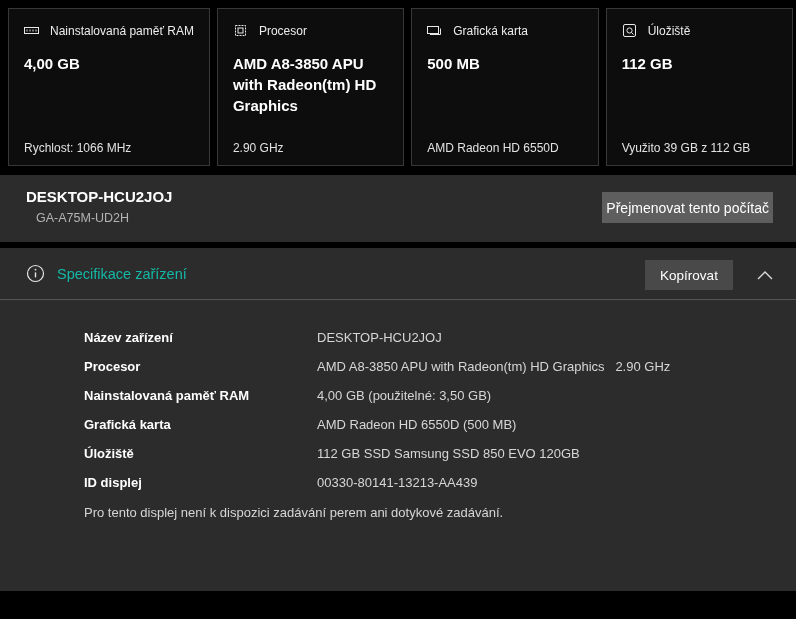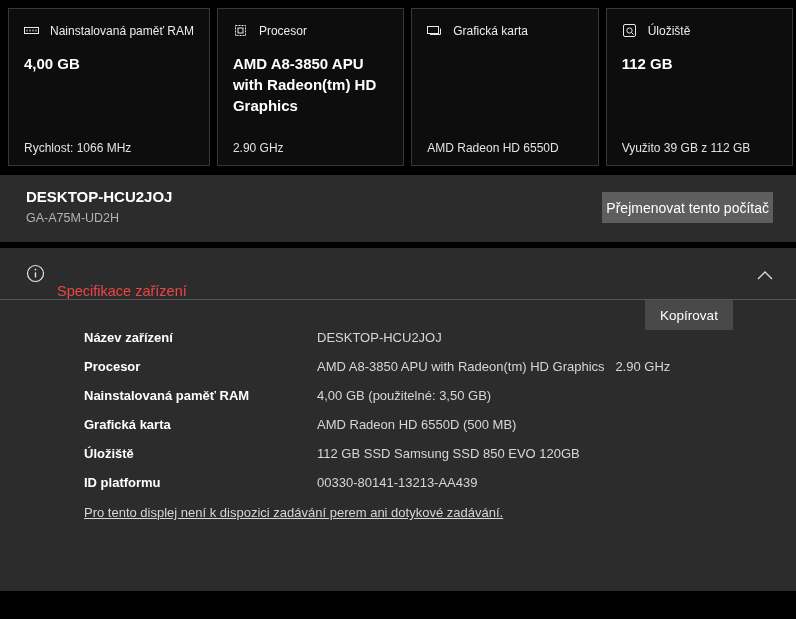--- a/index.html
+++ b/index.html
@@ -14,38 +14,38 @@
     box-sizing:border-box;padding:14px 15px;
   }
   .card-head{display:flex;align-items:center;gap:11px;}
   .card-head .icon{width:15px;height:15px;flex:0 0 auto;display:flex;align-items:center;}
   .card-label{font-size:12px;color:#ececec;white-space:nowrap;}
   .card-value{margin-top:15px;font-size:15px;font-weight:bold;color:#fff;line-height:21px;}
   .card-foot{position:absolute;left:15px;bottom:10px;font-size:12px;color:#e2e2e2;white-space:nowrap;}
   
   .namebar{position:absolute;left:0;top:175px;width:796px;height:67px;background:#2c2c2c;}
   .pc-name{position:absolute;left:26px;top:13px;font-size:15px;font-weight:bold;color:#fff;}
-  .pc-model{position:absolute;left:26px;top:36px;font-size:12.5px;color:#b3b3b3;}
+  .pc-model{position:absolute;left:36px;top:36px;font-size:12.5px;color:#b3b3b3;}
   .btn{
     border:none;color:#fff;font-family:"Liberation Sans", sans-serif;
     font-size:14px;cursor:pointer;display:inline-block;
   }
   .rename-btn{position:absolute;right:23px;top:17px;height:31px;padding:0 4px;background:#5e5e5e;}
   
   .specs{position:absolute;left:0;top:248px;width:796px;height:371px;background:#2c2c2c;box-sizing:border-box;}
   .specs-header{position:relative;height:51px;border-bottom:1px solid #555;}
-  .specs-title{position:absolute;left:57px;top:35px;font-size:14.5px;color:#ef4444;}
+  .specs-title{position:absolute;left:57px;top:18px;font-size:14.5px;color:#14b8a6;}
   .info-ic{position:absolute;left:26px;top:16px;width:19px;height:19px;}
-  .copy-btn{position:absolute;left:645px;top:12px;width:88px;height:30px;background:#494949;font-size:13.5px;padding:8px;margin-top:40px;}
+  .copy-btn{position:absolute;left:645px;top:12px;width:88px;height:30px;background:#494949;font-size:13.5px;padding:8px;}
   .collapse{position:absolute;left:749px;top:11px;width:32px;height:32px;background:transparent;border:none;cursor:pointer;display:flex;align-items:center;justify-content:center;}
   .specs-body{padding:28px 26px 0 60px;margin-left:24px;}
   .spec-row{display:flex;margin-bottom:9px;line-height:20px;font-size:13px;}
   .spec-label{width:233px;flex:0 0 auto;font-weight:bold;color:#fff;}
   .spec-value{flex:1;max-width:478px;color:#d6d6d6;}
-  .spec-value.justify{text-align:justify;line-height:21px;text-decoration:underline;}
+  .spec-value.justify{text-align:justify;line-height:21px;}
   svg{display:block;}
 </style>
 </head>
 <body>
 
 <div class="screen">
 
   <div class="cards">
 
     <div class="card">
@@ -82,20 +82,21 @@
     <div class="card">
       <div class="card-head">
         <span class="icon">
           <svg width="15" height="15" viewBox="0 0 15 15">
             <rect x="0.5" y="3.5" width="11" height="7" fill="none" stroke="#e8e8e8" stroke-width="1"></rect>
             <polyline points="3,11.5 13.5,11.5 13.5,5.5" fill="none" stroke="#e8e8e8" stroke-width="1"></polyline>
           </svg>
         </span>
         <span class="card-label">Grafická karta</span>
       </div>
+      <div class="card-value">500 MB</div>
       <div class="card-foot">AMD Radeon HD 6550D</div>
     </div>
 
     <div class="card">
       <div class="card-head">
         <span class="icon">
           <svg width="15" height="15" viewBox="0 0 15 15">
             <rect x="1.5" y="1.5" width="12" height="12" rx="1.5" fill="none" stroke="#e8e8e8" stroke-width="1"></rect>
             <circle cx="7.5" cy="7.5" r="2.6" fill="none" stroke="#e8e8e8" stroke-width="1"></circle>
             <line x1="9.4" y1="9.4" x2="11.6" y2="11.6" stroke="#e8e8e8" stroke-width="1"></line>
@@ -150,21 +151,21 @@
       </div>
       <div class="spec-row">
         <div class="spec-label">Grafická karta</div>
         <div class="spec-value">AMD Radeon HD 6550D (500 MB)</div>
       </div>
       <div class="spec-row">
         <div class="spec-label">Úložiště</div>
         <div class="spec-value">112 GB SSD Samsung SSD 850 EVO 120GB</div>
       </div>
       <div class="spec-row">
-        <div class="spec-label">ID platformu</div>
+        <div class="spec-label">ID displej</div>
         <div class="spec-value">00330-80141-13213-AA439</div>
       </div>
       <div class="spec-row">
         <div class="spec-value justify">Pro tento displej není k dispozici zadávání perem ani dotykové zadávání.</div>
       </div>
     </div>
   </div>
 
 </div>
 

